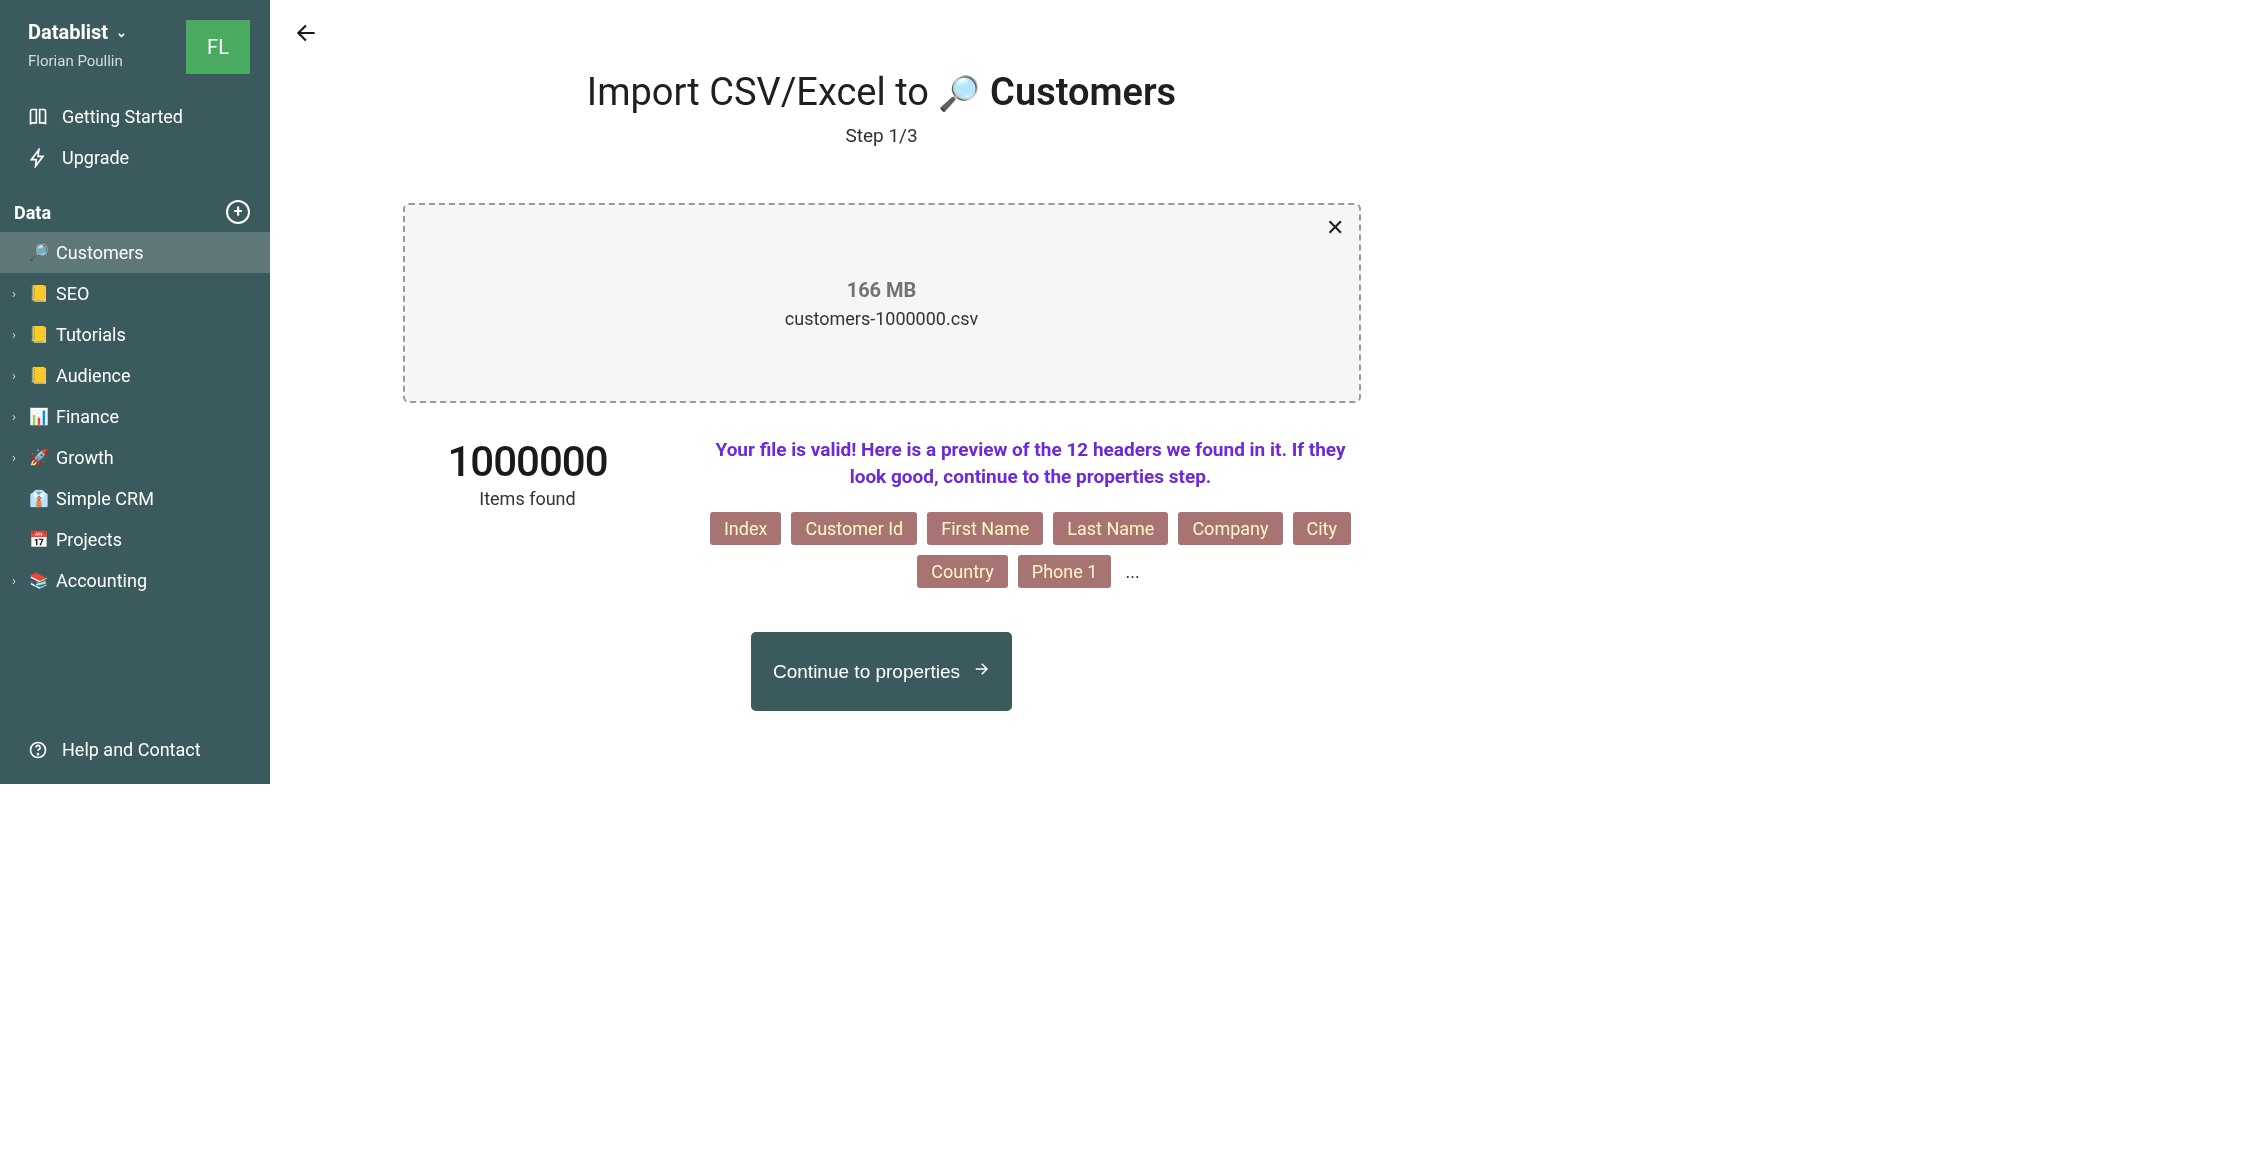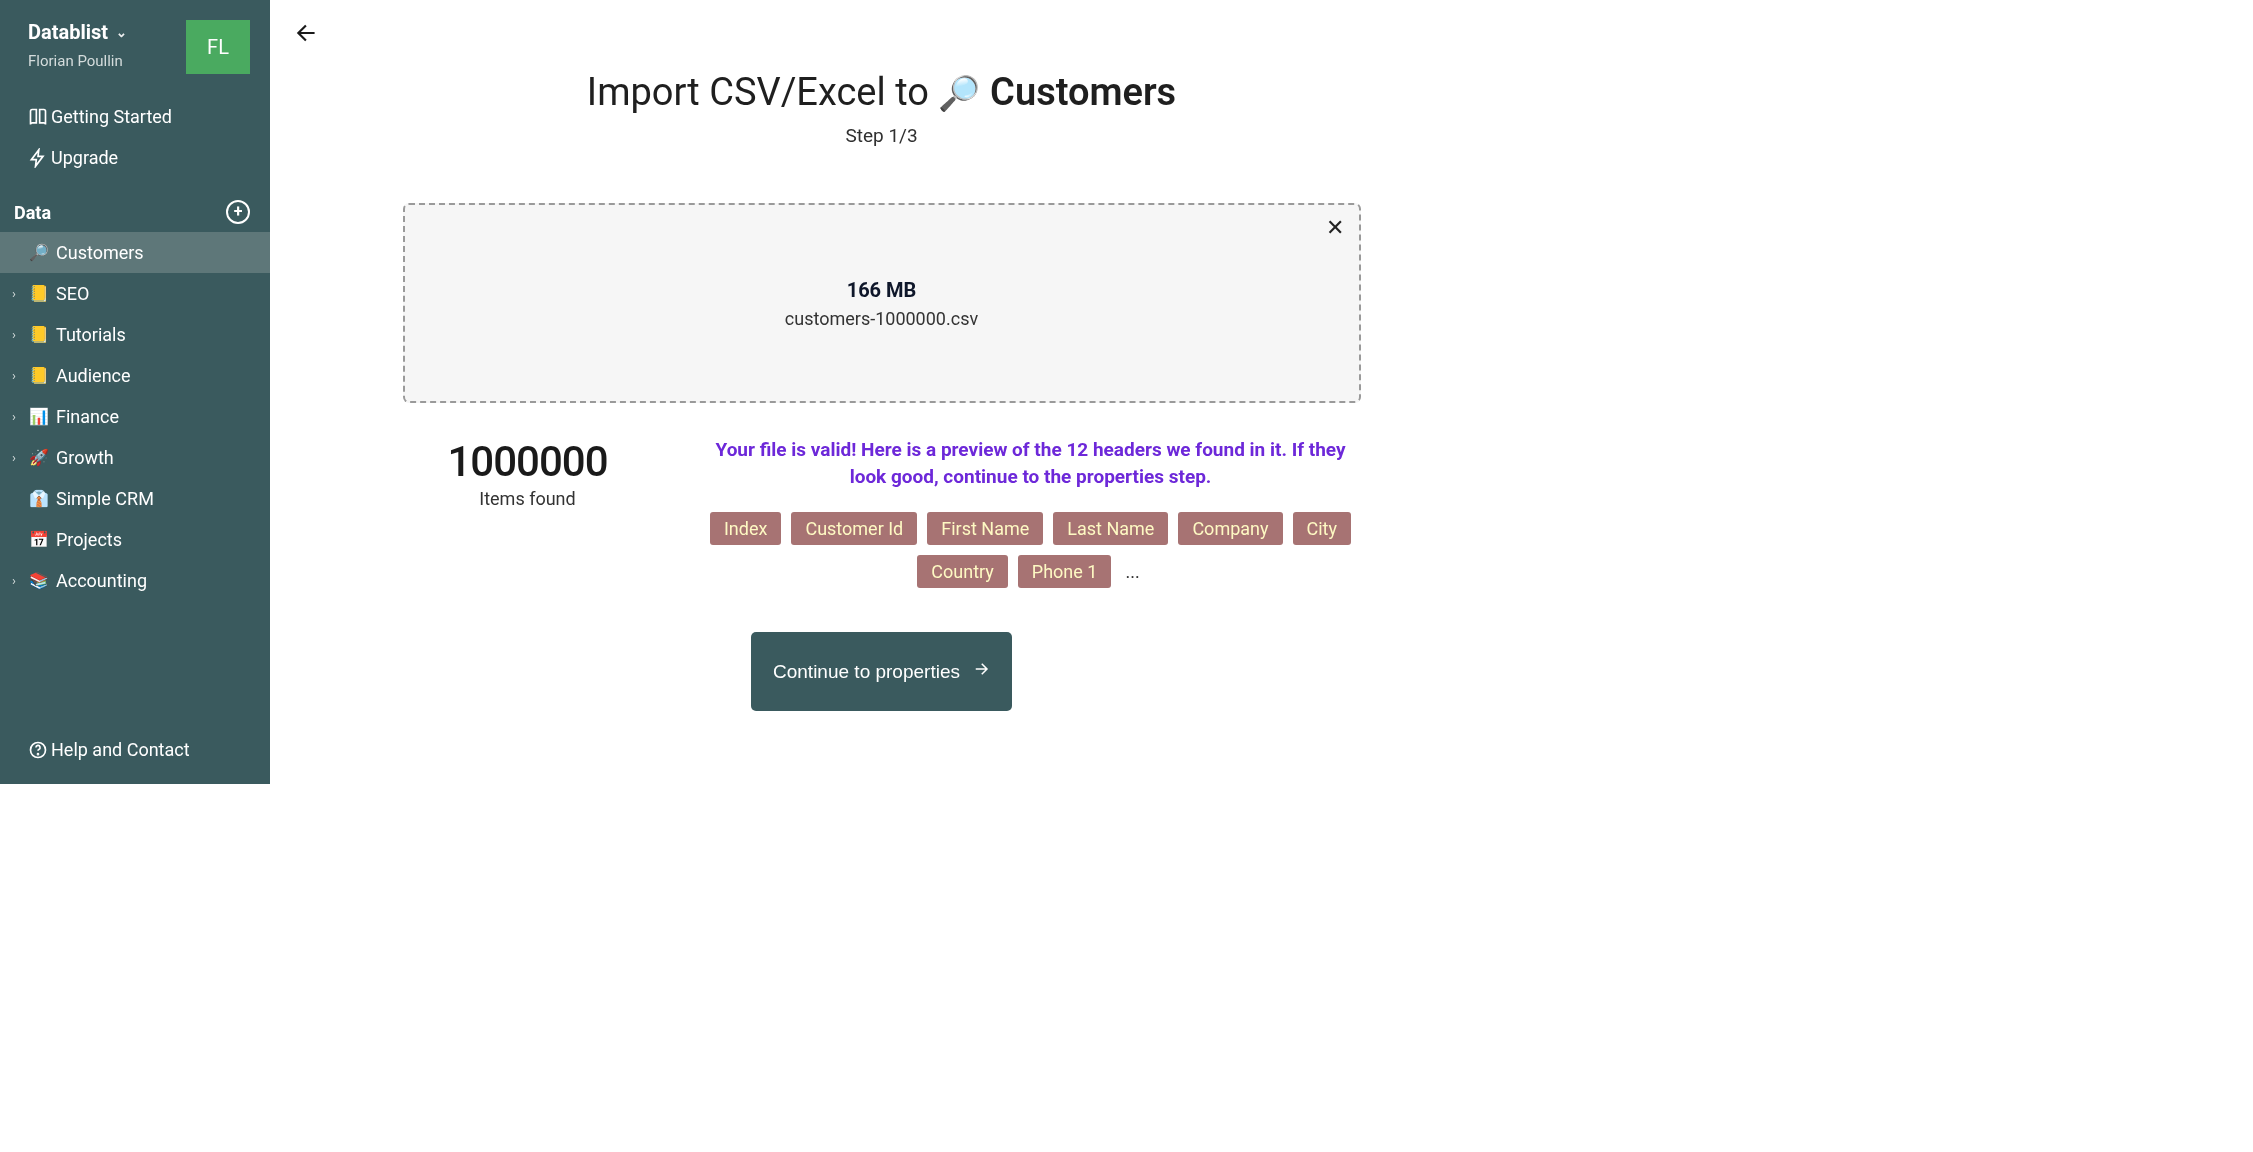--- a/index.html
+++ b/index.html
@@ -50,21 +50,21 @@
   align-items: center;
   justify-content: center;
   font-size: 20px;
   font-weight: 400;
 }
 
 .nav-top { margin-top: 12px; }
 .nav-item, .data-item {
   display: flex;
   align-items: center;
-  gap: 3px;
+  gap: 14px;
   padding: 10px 14px 10px 28px;
   font-size: 18px;
   cursor: pointer;
 }
 .nav-item .icon, .data-item .icon {
   width: 20px;
   height: 20px;
   display: flex;
   align-items: center;
   justify-content: center;
@@ -149,21 +149,21 @@
   justify-content: center;
   gap: 6px;
 }
 .dropzone .close {
   position: absolute;
   top: 10px; right: 14px;
   font-size: 22px;
   cursor: pointer;
   color: #222;
 }
-.file-size { font-size: 20px; font-weight: 700; color: #0f172a; }
+.file-size { font-size: 20px; font-weight: 700; color: #737373; }
 .file-name { font-size: 18px; color: #333; }
 
 .info-row {
   display: flex;
   align-items: flex-start;
   margin-top: 34px;
   width: 958px;
   margin-left: auto;
   margin-right: auto;
   gap: 48px;

